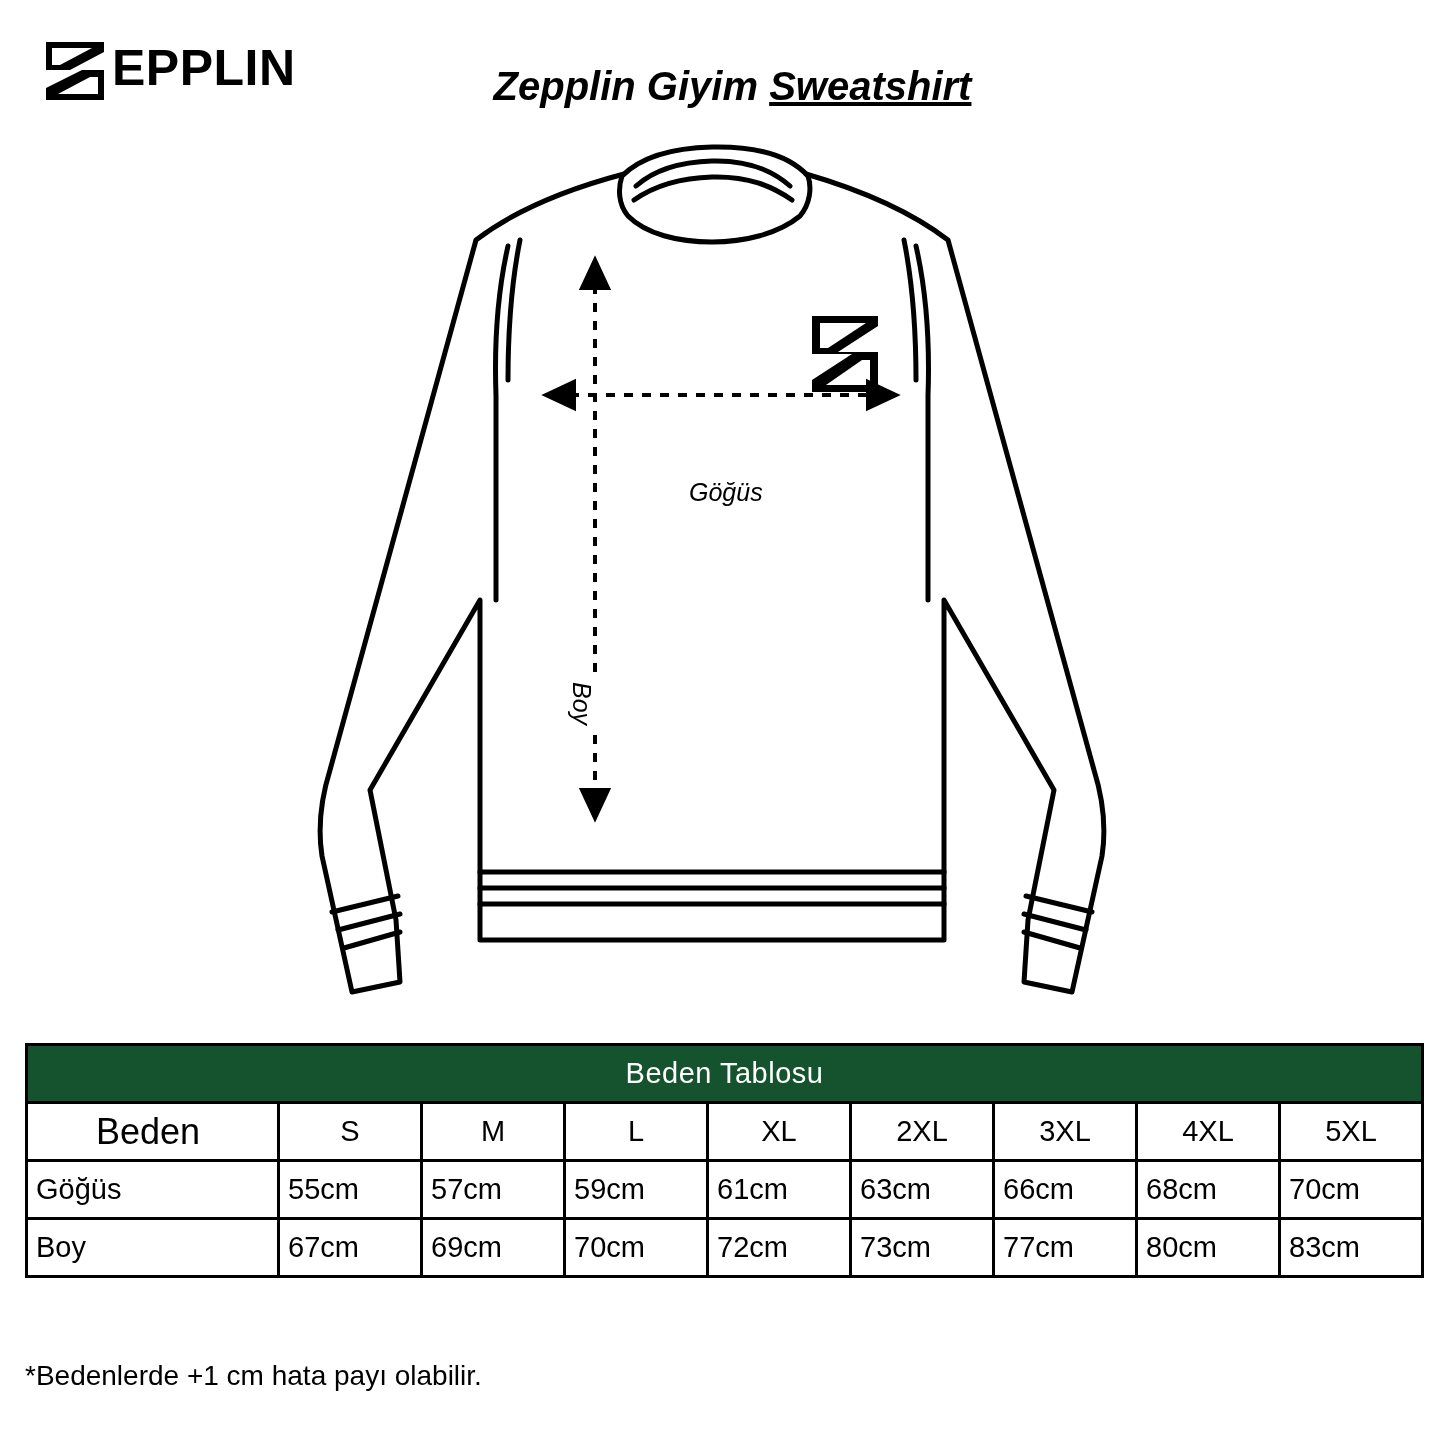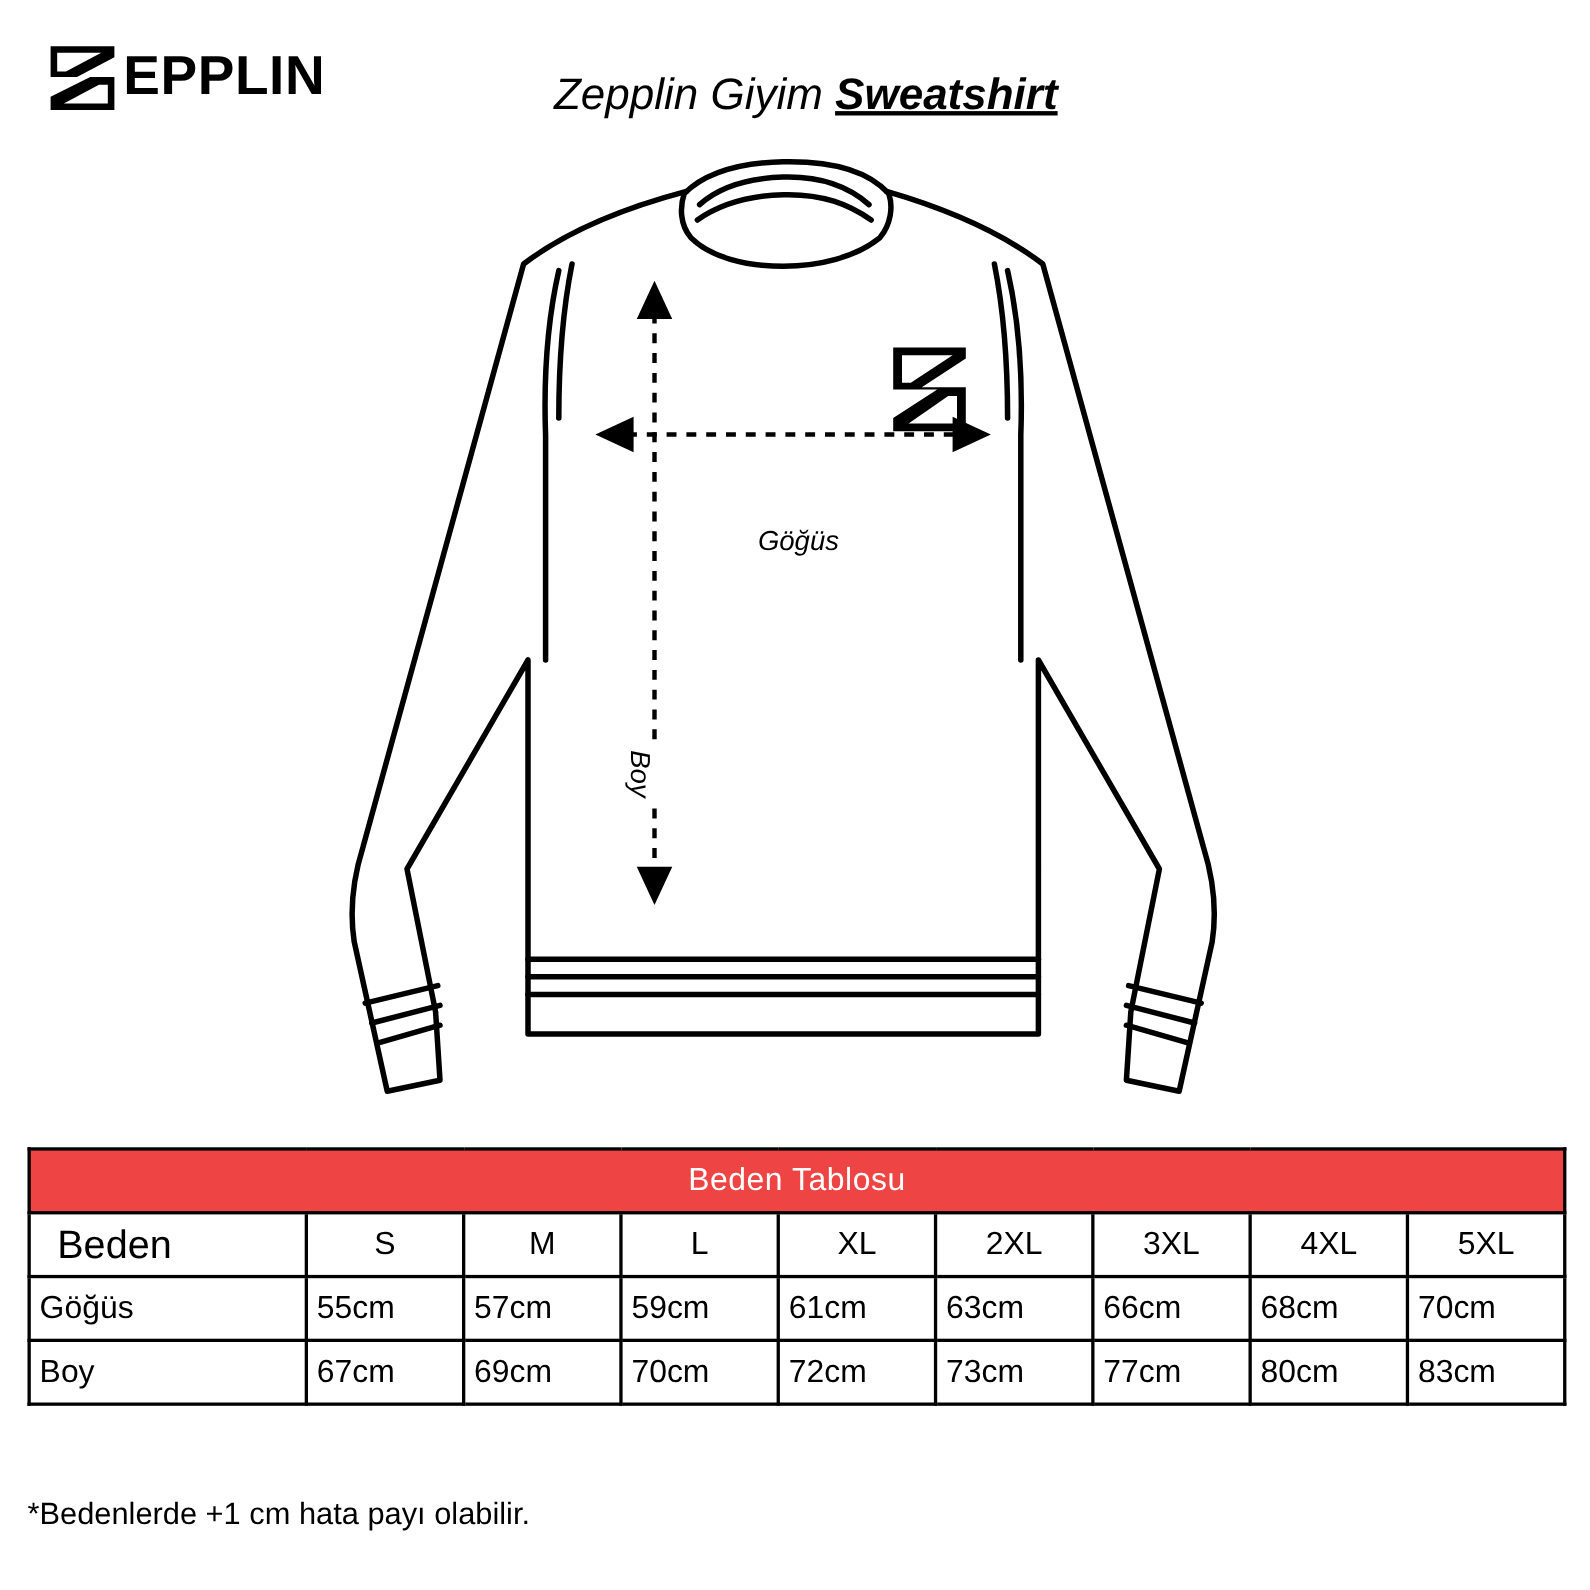--- a/index.html
+++ b/index.html
@@ -49,21 +49,21 @@
   .title {
     position: absolute;
     left: 0;
     top: 62px;
     width: 1445px;
     text-align: center;
     font-size: 40px;
     font-style: italic;
     line-height: 48px;
   }
-  .title .t-light { font-weight: normal; }
+  .title .t-light { font-weight: bold; }
   .title .t-bold { font-weight: bold; text-decoration: underline; }
 
   
   .illustration {
     position: absolute;
     top: 130px;
     left: 0;
     width: 1445px;
     height: 900px;
   }
@@ -104,37 +104,37 @@
     table-layout: fixed;
   }
   table.size-table td, table.size-table th {
     border: 3px solid #000000;
     height: 55px;
     font-size: 29px;
     padding: 0 8px;
     font-weight: normal;
   }
   .table-title-row td {
-    background: #ef4444;
+    background: #14532d;
     color: #ffffff;
     text-align: center;
     font-size: 36px;
     font-weight: bold;
     height: 62px;
     letter-spacing: 0.5px;
   }
   .head-row td {
     text-align: center;
     font-size: 31px;
     font-weight: bold;
   }
   .head-row td.rowlabel {
     text-align: left;
     font-size: 36px;
-    padding-left: 24px;
+    padding-left: 68px;
   }
   td.rowlabel {
     font-weight: bold;
     font-size: 36px;
     text-align: left;
     padding-left: 18px;
   }
   td.val {
     text-align: left;
     padding-left: 16px;

